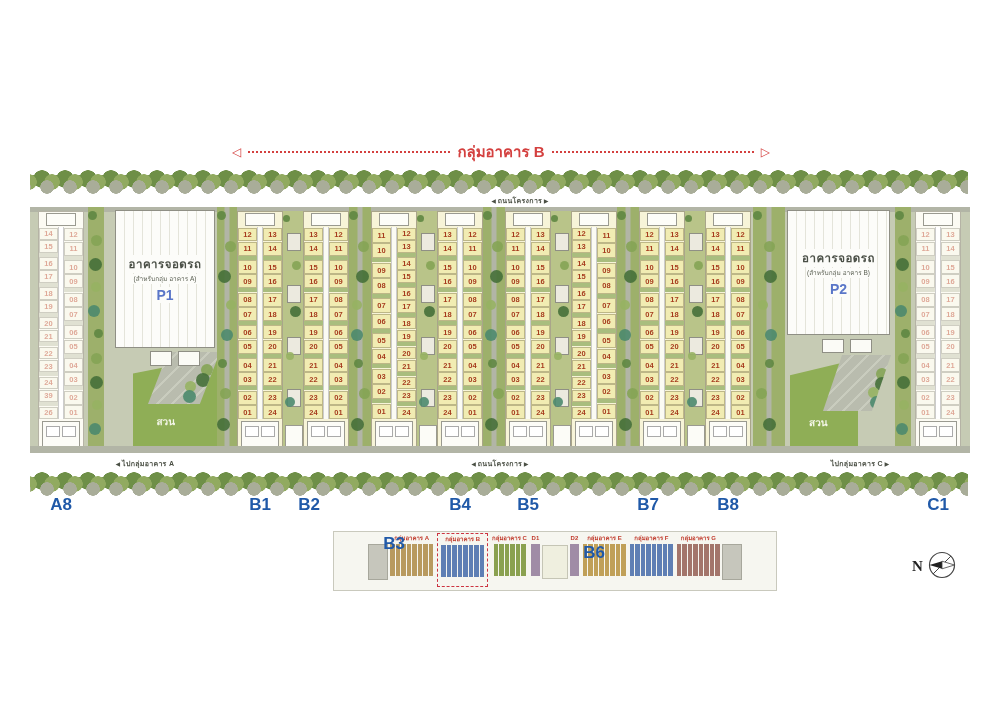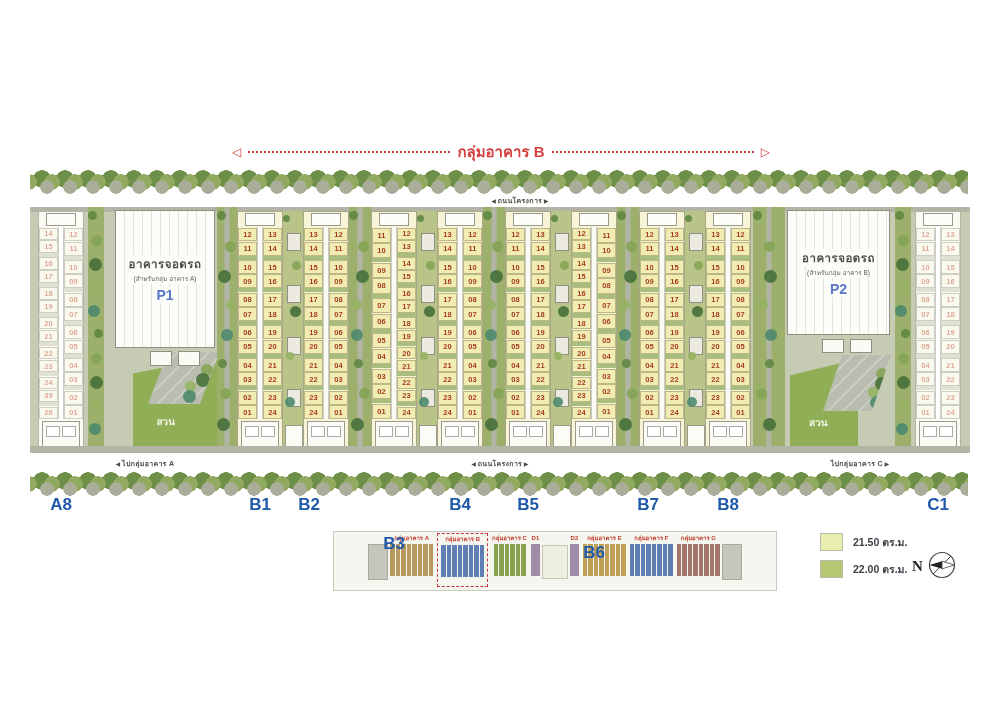--- a/index.html
+++ b/index.html
@@ -847,30 +847,20 @@
           <div class="mstrip" style="background: rgb(163, 117, 107);"></div>
           <div class="mstrip" style="background: rgb(163, 117, 107);"></div>
           <div class="mstrip" style="background: rgb(163, 117, 107);"></div>
           <div class="mstrip" style="background: rgb(163, 117, 107);"></div>
         </div>
       </div>
       <div class="mend"></div>
     </div>
 
   <div class="legend">
-    <div id="legend-rows">
-        <div class="lrow">
-          <div class="lsw" style="background: rgb(233, 237, 174);"></div>
-          <div class="llab">21.50 ตร.ม.</div>
-        </div>
-        <div class="lrow">
-          <div class="lsw" style="background: rgb(183, 200, 115);"></div>
-          <div class="llab">22.00 ตร.ม.</div>
-        </div>
-      </div>
     <svg class="compass" width="50" height="38" viewBox="0 0 50 38">
       <text x="2" y="25" font-size="15" font-weight="bold" fill="#222" font-family="Liberation Serif, serif" id="north-n">N</text>
       <circle cx="32" cy="19" r="12.5" fill="none" stroke="#444" stroke-width="1.2"></circle>
       <line x1="23" y1="28" x2="41" y2="10" stroke="#444" stroke-width="1"></line>
       <polygon points="19.5,19 32,15.2 32,22.8" fill="#222"></polygon>
       <polygon points="44.5,19 32,15.2 32,22.8" fill="#fff" stroke="#444" stroke-width="0.8"></polygon>
     </svg>
   </div>
 
 <div class="blabel" style="left: 61px;">A8</div>

